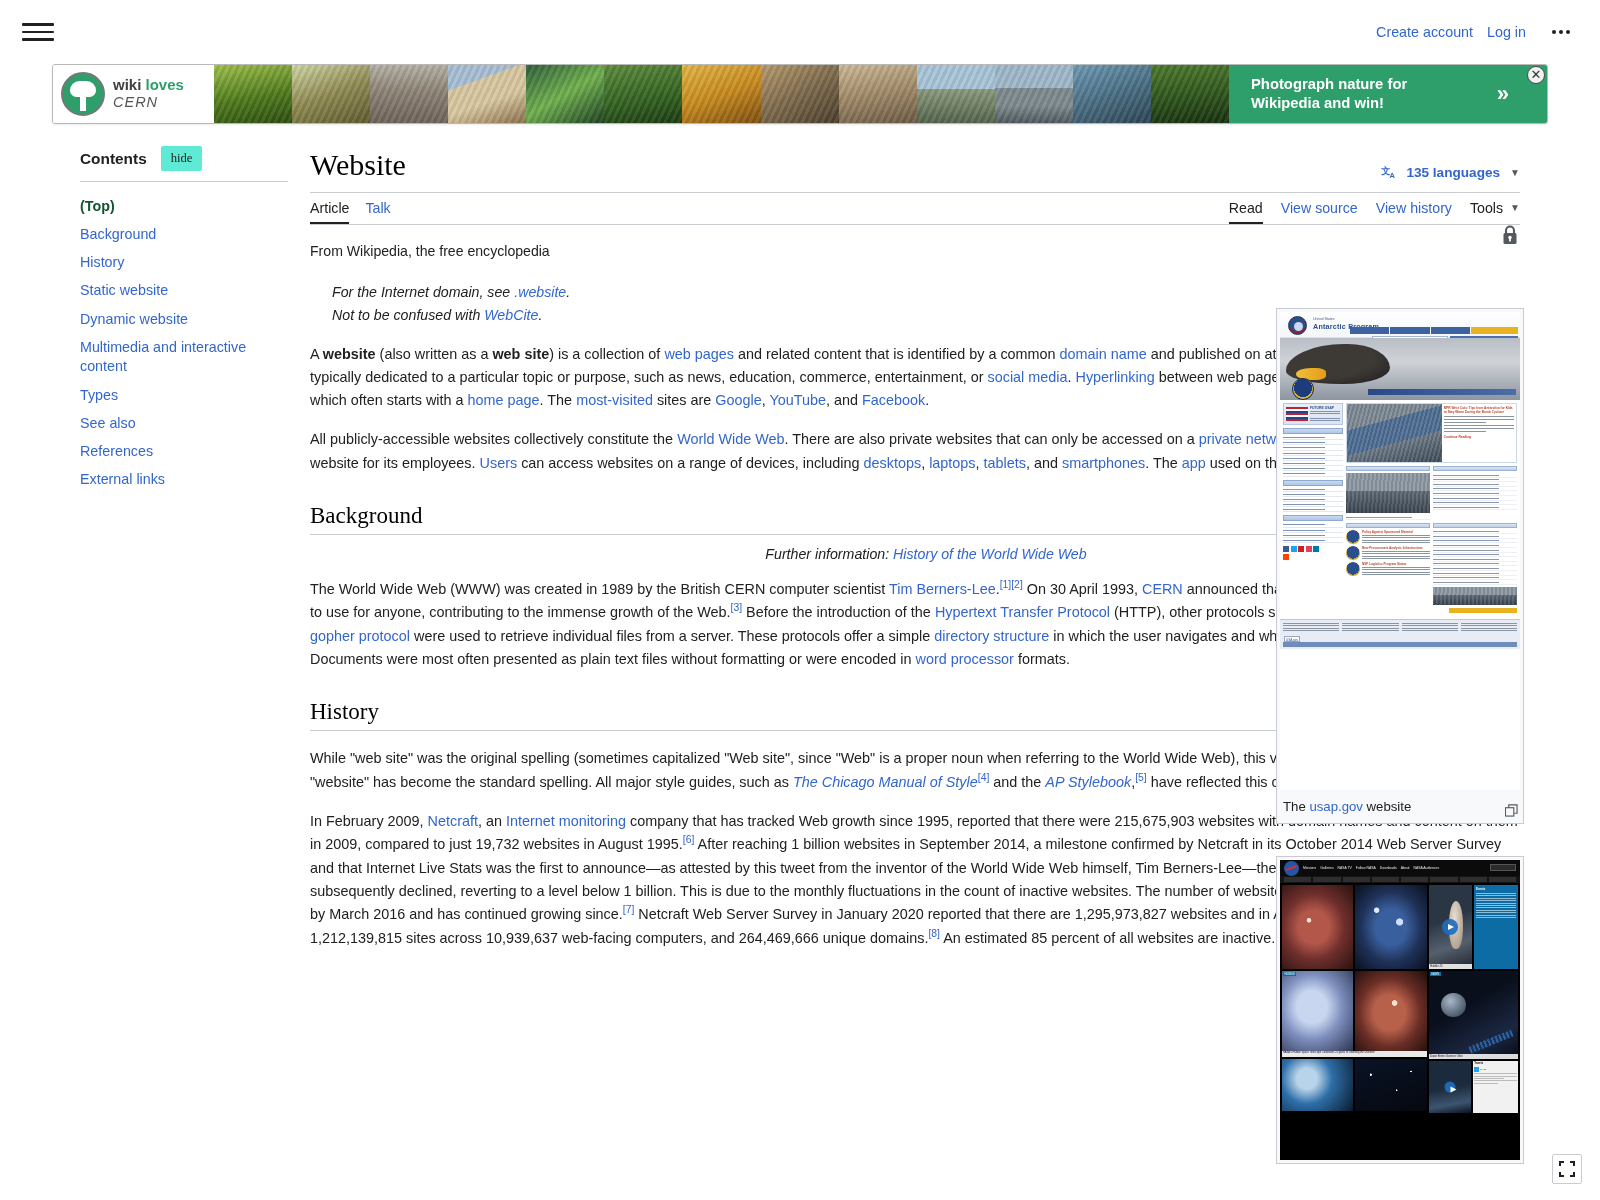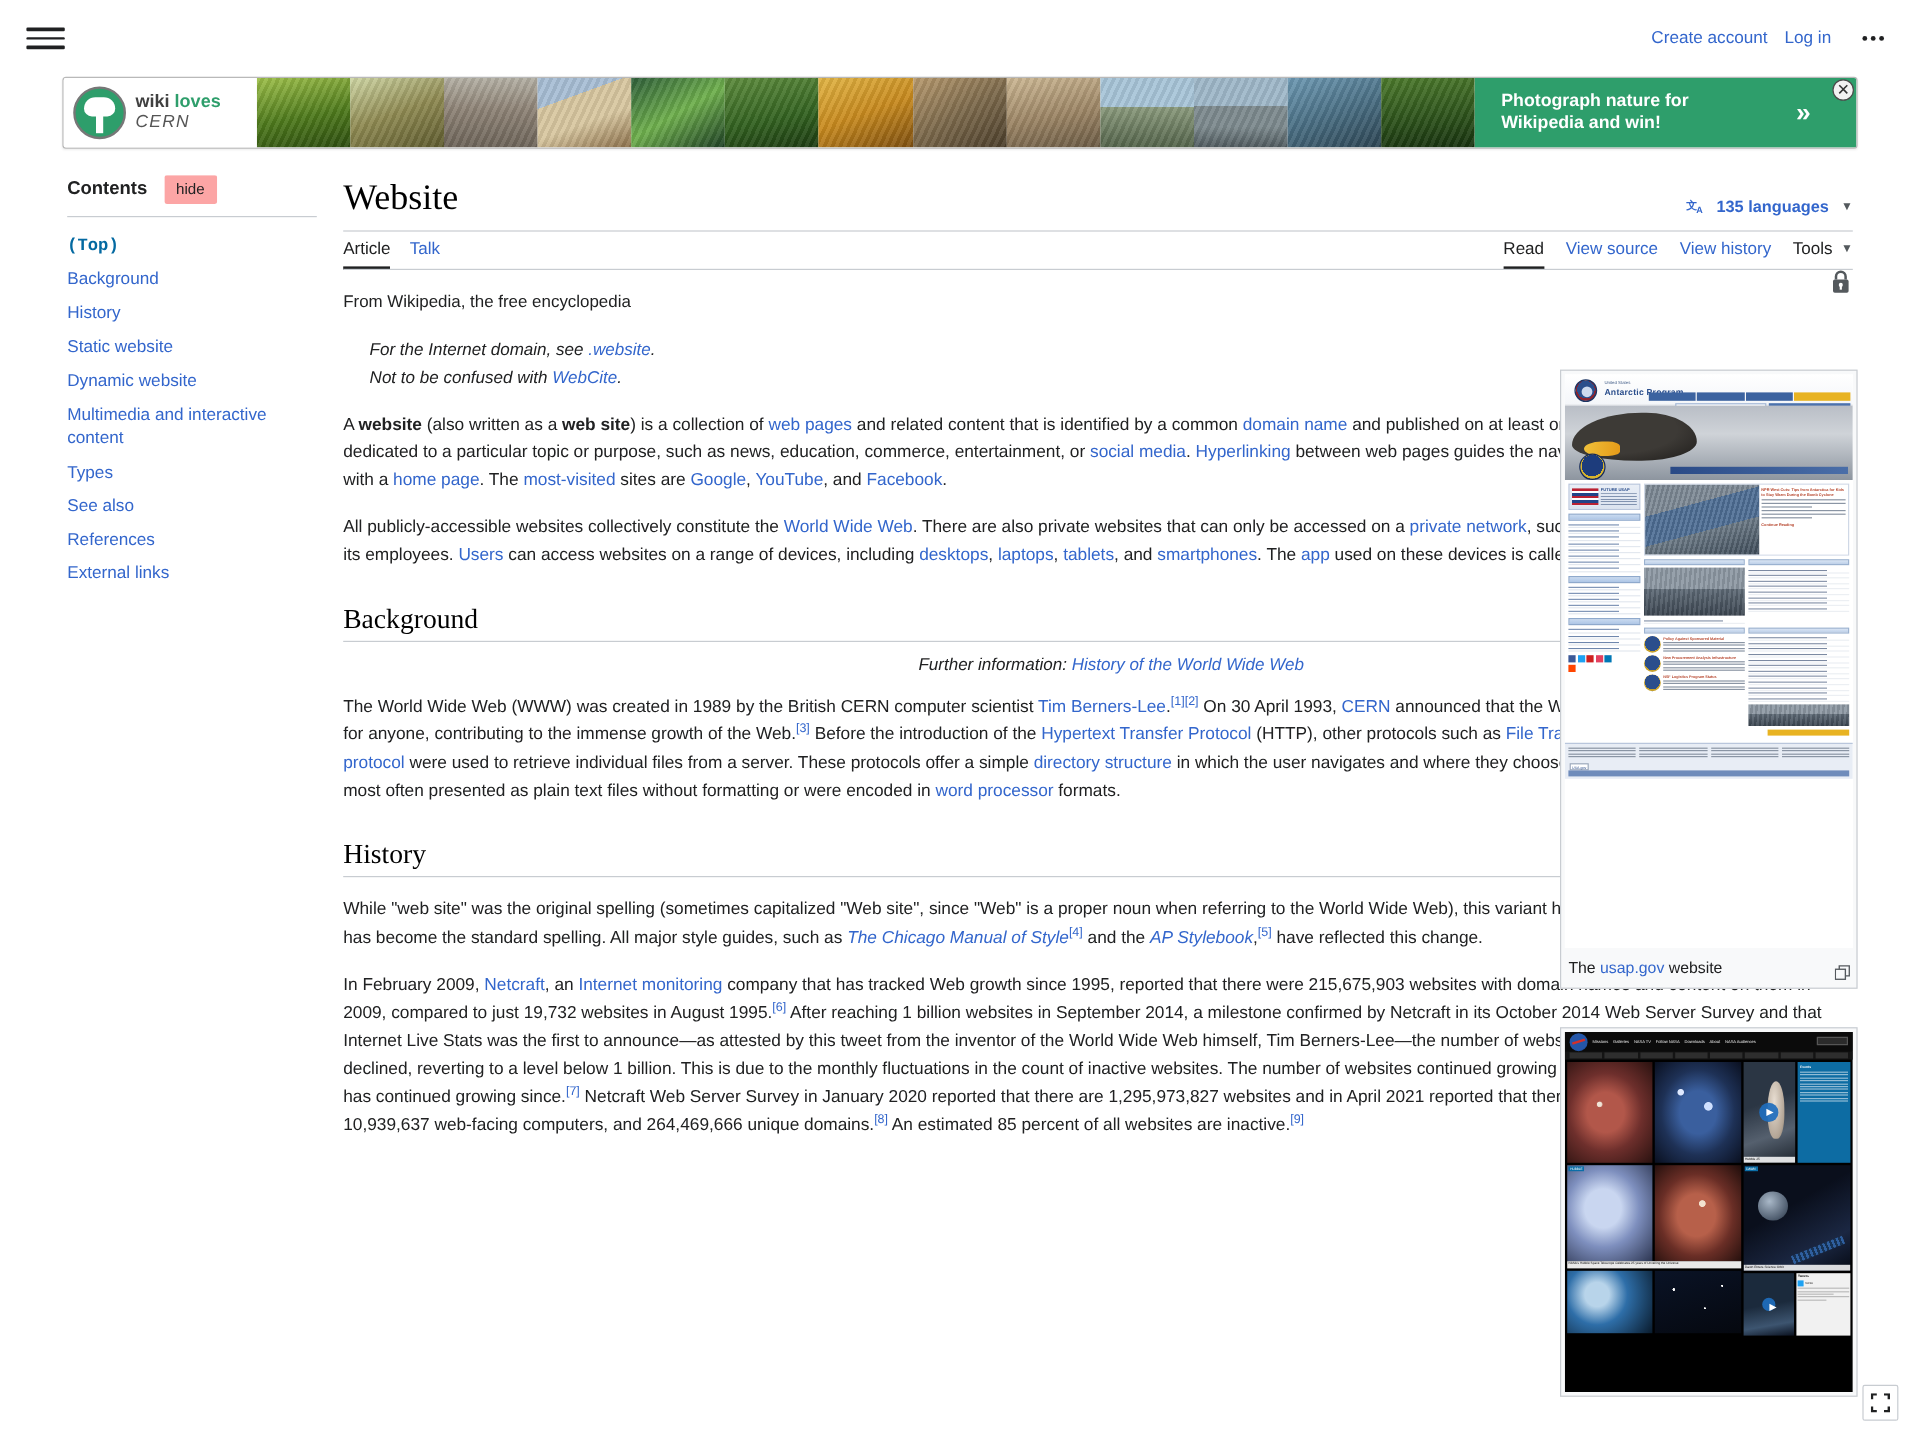--- a/index.html
+++ b/index.html
@@ -221,37 +221,37 @@
     width: 18px; height: 18px; border-radius: 50%;
     border: 1.4px solid #4b4b4b;
     background: #f2f2f2;
     color: #333; font-size: 13px; line-height: 15px; text-align: center;
     cursor: pointer;
   }
 
   
   #page {
     display: flex;
-    padding: 0 56px;
+    padding: 0 80px;
     margin-top: 22px;
   }
 
   
   #toc { width: 230px; flex: 0 0 230px; padding-right: 22px; }
   .toc-head { display: flex; align-items: center; gap: 14px; padding-bottom: 10px; }
   .toc-title { font-weight: bold; font-size: 15.4px; color: #202122; }
   .toc-hide {
     font-size: 12.6px; color: #202122;
-    background: #fca5a5; border: 1px solid transparent; border-radius: 2px;
-    padding: 4px 9px; cursor: pointer;
+    background: #5eead4; border: 1px solid transparent; border-radius: 2px;
+    padding: 4px 9px; cursor: pointer; font-family: Liberation Serif, serif;
   }
   .toc-sep { border-top: 1px solid #c8ccd1; margin-bottom: 10px; }
   .toc-list { list-style: none; margin: 0; padding: 0; }
   .toc-list li { padding: 4.5px 0; font-size: 14.3px; line-height: 1.35; }
-  .toc-list li.top { font-weight: bold; color: #0369a1; font-family: Liberation Mono, monospace; }
+  .toc-list li.top { font-weight: bold; color: #14532d; }
   .toc-list li a { color: #3366cc; text-decoration: none; cursor: pointer; }
 
   
   #content { flex: 1 1 auto; min-width: 0; position: relative; }
 
   .title-row { display: flex; align-items: flex-end; }
   h1.firstHeading {
     font-family: "Liberation Serif", serif;
     font-size: 30px;
     font-weight: normal;

